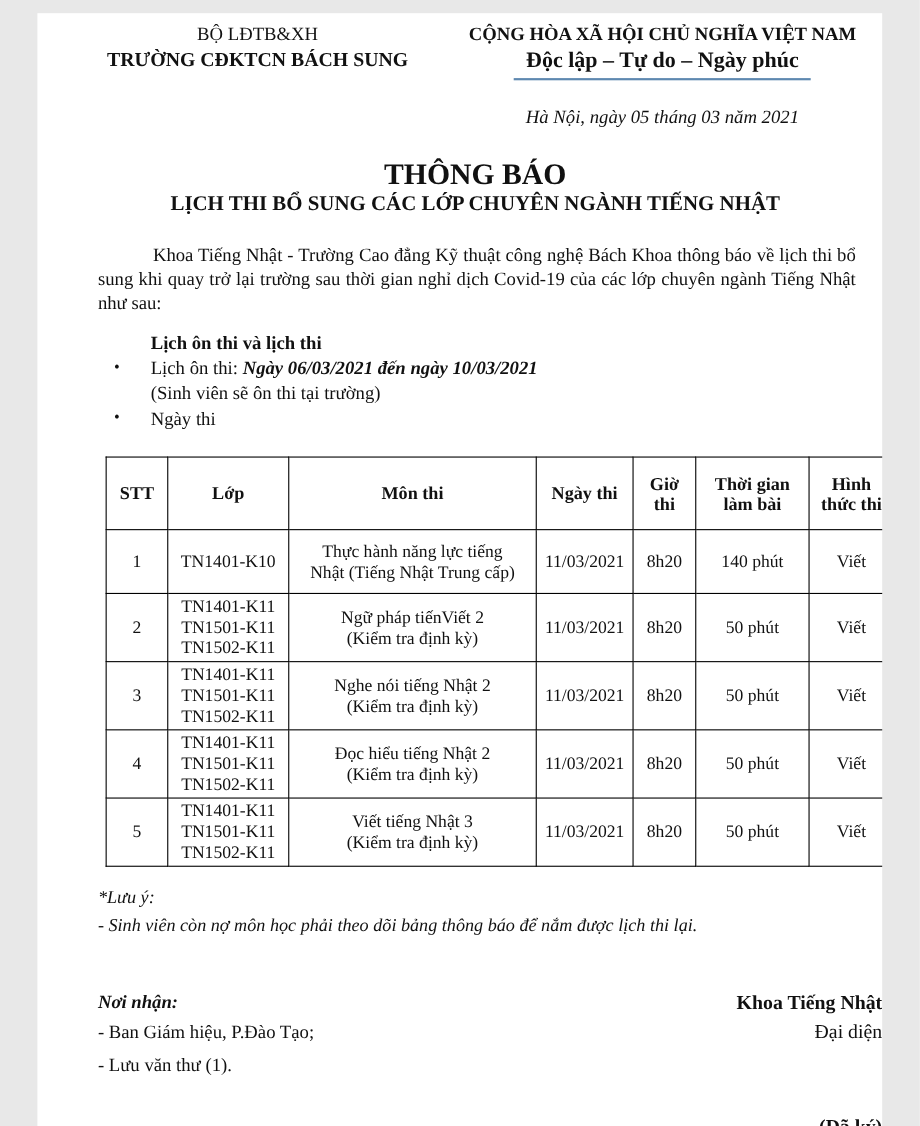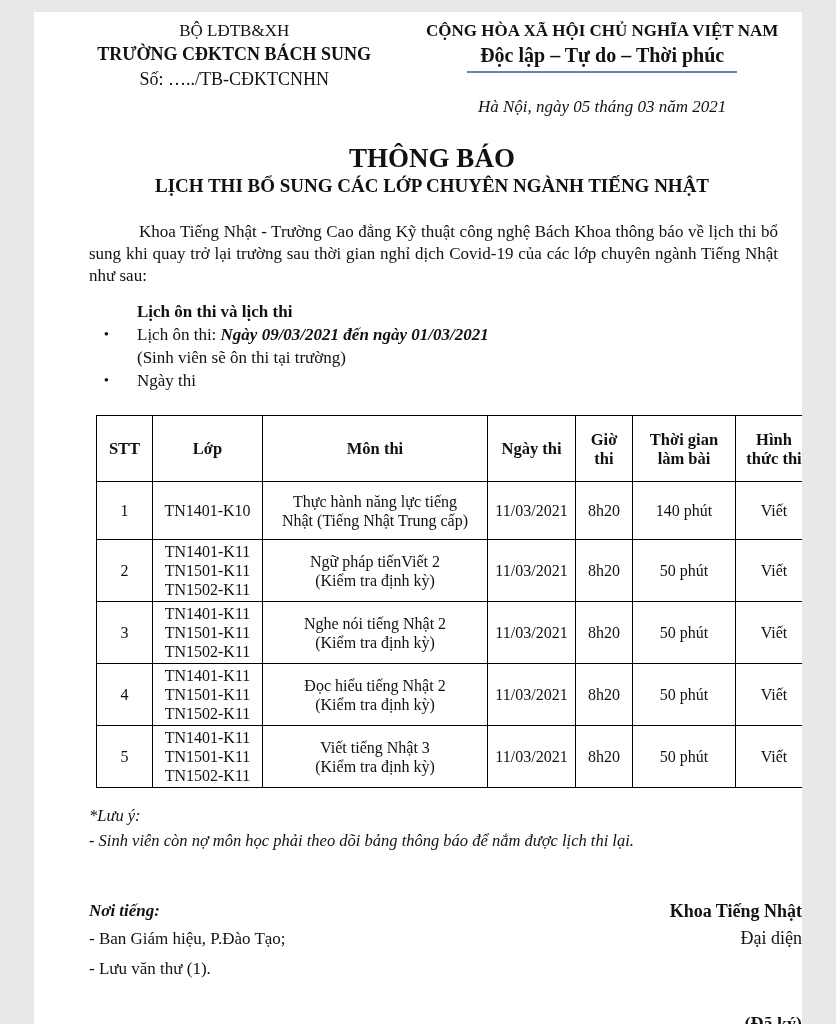--- a/index.html
+++ b/index.html
@@ -95,42 +95,41 @@
 </style>
 </head>
 <body>
 
 <div class="page">
 
   <div class="header">
     <div class="header-left">
       <div class="hl-1">BỘ LĐTB&amp;XH</div>
       <div class="hl-2">TRƯỜNG CĐKTCN BÁCH SUNG</div>
-      <div class="hl-3">Số: …../TB-CĐKTCNHN</div>
     </div>
     <div class="header-right">
       <div class="hr-1">CỘNG HÒA XÃ HỘI CHỦ NGHĨA VIỆT NAM</div>
-      <div class="hr-2">Độc lập – Tự do – Thời phúc</div>
+      <div class="hr-2">Độc lập – Tự do – Ngày phúc</div>
       <div class="motto-underline"></div>
       <div class="dateline">Hà Nội, ngày 05 tháng 03 năm 2021</div>
     </div>
   </div>
 
   <div class="title-block">
     <div class="title-main">THÔNG BÁO</div>
     <div class="title-sub">LỊCH THI BỔ SUNG CÁC LỚP CHUYÊN NGÀNH TIẾNG NHẬT</div>
   </div>
 
   <p class="intro">Khoa Tiếng Nhật - Trường Cao đẳng Kỹ thuật công nghệ Bách Khoa thông báo về lịch thi bổ sung khi quay trở lại trường sau thời gian nghỉ dịch Covid-19 của các lớp chuyên ngành Tiếng Nhật như sau:</p>
 
   <div class="list-block">
     <div class="section-heading">Lịch ôn thi và lịch thi</div>
     <div class="bullet-row">
       <span class="bullet-dot">•</span>
-      <span class="bullet-text"><span>Lịch ôn thi: </span><span class="bullet-value">Ngày 09/03/2021 đến ngày 01/03/2021</span></span>
+      <span class="bullet-text"><span>Lịch ôn thi: </span><span class="bullet-value">Ngày 06/03/2021 đến ngày 10/03/2021</span></span>
     </div>
     <div class="bullet-note">(Sinh viên sẽ ôn thi tại trường)</div>
     <div class="bullet-row">
       <span class="bullet-dot">•</span>
       <span class="bullet-text">Ngày thi</span>
     </div>
   </div>
 
   <table class="exam">
     <colgroup>
@@ -226,21 +225,21 @@
     </tbody>
   </table>
 
   <div class="notes">
     <div class="notes-title">*Lưu ý:</div>
     <div class="notes-line">- Sinh viên còn nợ môn học phải theo dõi bảng thông báo để nắm được lịch thi lại.</div>
   </div>
 
   <div class="footer">
     <div class="footer-left">
-      <div class="recipients-title">Nơi tiếng:</div>
+      <div class="recipients-title">Nơi nhận:</div>
       <div class="recipient-line">- Ban Giám hiệu, P.Đào Tạo;</div>
       <div class="recipient-line">- Lưu văn thư  (1).</div>
     </div>
     <div class="footer-right">
       <div class="sig-org">Khoa Tiếng Nhật</div>
       <div class="sig-role">Đại diện</div>
       <div class="sig-signed">(Đã ký)</div>
     </div>
   </div>
 

